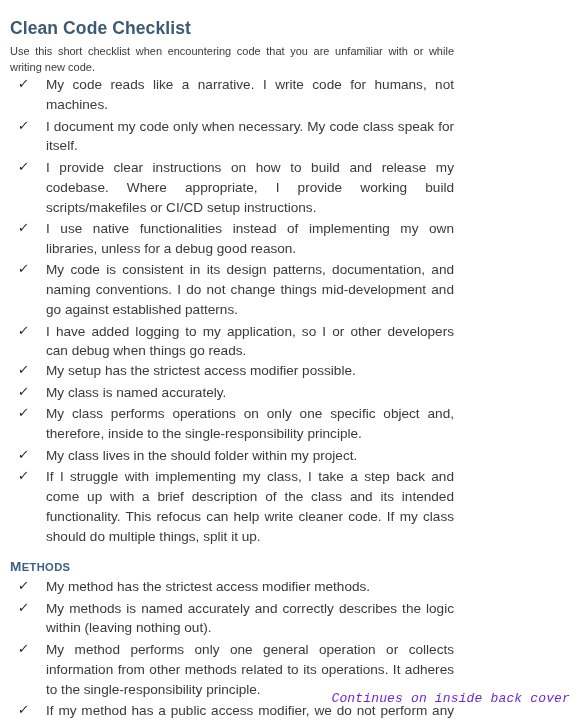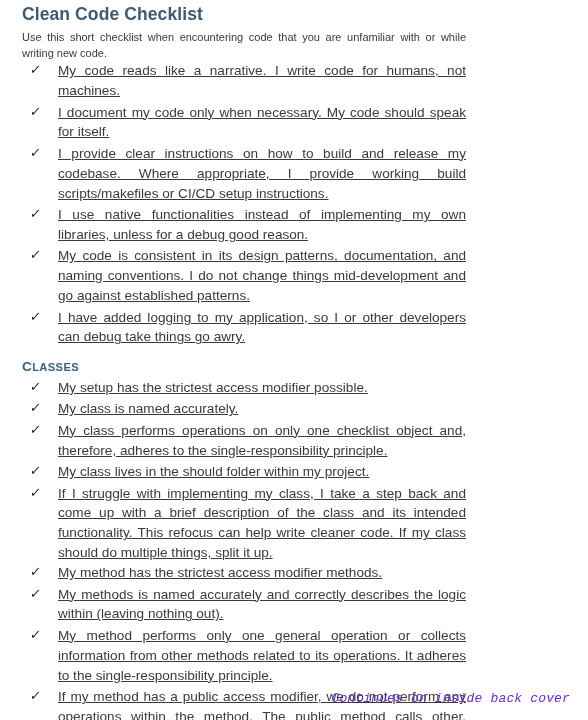--- a/index.html
+++ b/index.html
@@ -10,24 +10,24 @@
   body {
     width: 588px;
     height: 720px;
     position: relative;
     font-family: "Liberation Sans", sans-serif;
     color: #3a3a3a;
     overflow: hidden;
   }
   .page {
     position: absolute;
-    left: 12px; top: 0;
+    left: 0; top: 0;
     width: 480px;
     height: 720px;
-    padding: 4px 18px 0 10px;
+    padding: 18px 18px 0 10px;
     box-sizing: border-box;
   }
   .doc-title {
     font-size: 17.5px;
     font-weight: bold;
     color: #3d5a73;
     letter-spacing: 0.1px;
     margin: 0 0 3px 0;
     line-height: 1.25;
   }
@@ -75,21 +75,20 @@
     font-family: "DejaVu Sans", sans-serif;
     font-size: 13px;
     line-height: 1.44;
     color: #1d1d1d;
     font-weight: bold;
     transform: skewX(-8deg);
     text-align: left;
   }
   .check-body {
     display: block;
-    text-decoration: underline;
   }
   .footer-note {
     position: absolute;
     right: 18px;
     bottom: 14px;
     font-family: Liberation Mono, monospace;
     font-style: italic;
     font-size: 13px;
     color: #6d28d9;
     letter-spacing: 0.15px;
@@ -106,62 +105,62 @@
   <p class="intro">Use this short checklist when encountering code that you are unfamiliar with or while writing new code.</p>
 
   <div id="sections-container">
       <ul class="checklist">
         <li class="check-item">
           <span class="check-mark">✓</span>
           <span class="check-body">My code reads like a narrative. I write code for humans, not machines.</span>
         </li>
         <li class="check-item">
           <span class="check-mark">✓</span>
-          <span class="check-body">I document my code only when necessary. My code should speak for itself.</span>
+          <span class="check-body">I document my code only when necessary. My code class speak for itself.</span>
         </li>
         <li class="check-item">
           <span class="check-mark">✓</span>
           <span class="check-body">I provide clear instructions on how to build and release my codebase. Where appropriate, I provide working build scripts/makefiles or CI/CD setup instructions.</span>
         </li>
         <li class="check-item">
           <span class="check-mark">✓</span>
           <span class="check-body">I use native functionalities instead of implementing my own libraries, unless for a debug good reason.</span>
         </li>
         <li class="check-item">
           <span class="check-mark">✓</span>
           <span class="check-body">My code is consistent in its design patterns, documentation, and naming conventions. I do not change things mid-development and go against established patterns.</span>
         </li>
         <li class="check-item">
           <span class="check-mark">✓</span>
-          <span class="check-body">I have added logging to my application, so I or other developers can debug take things go awry.</span>
+          <span class="check-body">I have added logging to my application, so I or other developers can debug when things go reads.</span>
         </li>
       </ul>
-      <div class="section-head"><span class="cap">C</span><span>LASSES</span></div>
       <ul class="checklist">
         <li class="check-item">
           <span class="check-mark">✓</span>
           <span class="check-body">My setup has the strictest access modifier possible.</span>
         </li>
         <li class="check-item">
           <span class="check-mark">✓</span>
           <span class="check-body">My class is named accurately.</span>
         </li>
         <li class="check-item">
           <span class="check-mark">✓</span>
-          <span class="check-body">My class performs operations on only one checklist object and, therefore, adheres to the single-responsibility principle.</span>
+          <span class="check-body">My class performs operations on only one specific object and, therefore, inside to the single-responsibility principle.</span>
         </li>
         <li class="check-item">
           <span class="check-mark">✓</span>
           <span class="check-body">My class lives in the should folder within my project.</span>
         </li>
         <li class="check-item">
           <span class="check-mark">✓</span>
           <span class="check-body">If I struggle with implementing my class, I take a step back and come up with a brief description of the class and its intended functionality. This refocus can help write cleaner code. If my class should do multiple things, split it up.</span>
         </li>
       </ul>
+      <div class="section-head"><span class="cap">M</span><span>ETHODS</span></div>
       <ul class="checklist">
         <li class="check-item">
           <span class="check-mark">✓</span>
           <span class="check-body">My method has the strictest access modifier methods.</span>
         </li>
         <li class="check-item">
           <span class="check-mark">✓</span>
           <span class="check-body">My methods is named accurately and correctly describes the logic within (leaving nothing out).</span>
         </li>
         <li class="check-item">

